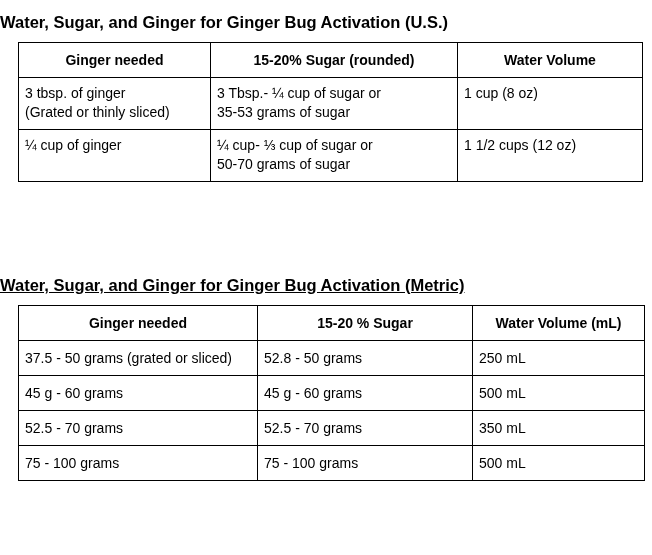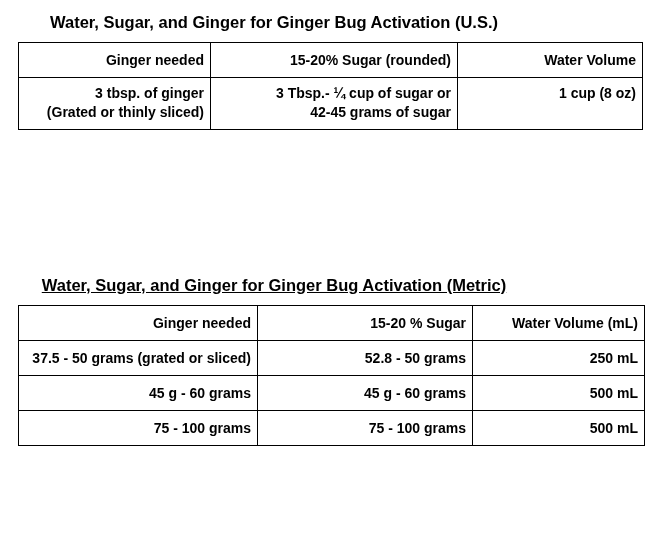--- a/index.html
+++ b/index.html
@@ -12,21 +12,20 @@
       height: 555px;
       position: relative;
       overflow: hidden;
       font-family: "Liberation Sans", sans-serif;
       color: #000000;
     }
     .title {
       position: absolute;
       left: 0;
       width: 548px;
-      text-align: center;
       font-weight: bold;
       font-size: 16.5px;
       line-height: 20px;
     }
     #title-us { top: 12px; }
     #title-metric { top: 275px; text-decoration: underline; }
 
     table {
       position: absolute;
       border-collapse: collapse;
@@ -41,26 +40,26 @@
     }
     #table-metric {
       left: 18px;
       top: 305px;
       width: 626px;
     }
     th, td {
       border: 1.3px solid #000000;
       padding: 0 6px;
       vertical-align: top;
-      text-align: right;
-      font-weight: bold;
+      text-align: left;
+      font-weight: normal;
     }
     th {
       font-weight: bold;
-      text-align: right;
+      text-align: center;
       vertical-align: middle;
     }
     #table-us th { height: 34px; }
     #table-us td { height: 52px; padding-top: 6px; box-sizing: border-box; }
     #table-metric th { height: 34px; }
     #table-metric td { height: 34px; vertical-align: middle; margin-left: 37px; }
     .line { display: block; white-space: nowrap; }
   </style>
 </head>
 <body>
@@ -81,24 +80,36 @@
     </tr>
   </thead>
   <tbody>
     <tr>
       <td>
         <span class="line">3 tbsp. of ginger</span>
         <span class="line">(Grated or thinly sliced)</span>
       </td>
       <td>
         <span class="line">3 Tbsp.- ¼ cup of sugar or</span>
-        <span class="line">42-45 grams of sugar</span>
+        <span class="line">35-53 grams of sugar</span>
       </td>
       <td>
         <span class="line">1 cup (8 oz)</span>
+      </td>
+    </tr>
+    <tr>
+      <td>
+        <span class="line">¼ cup of ginger</span>
+      </td>
+      <td>
+        <span class="line">¼ cup- ⅓ cup of sugar or</span>
+        <span class="line">50-70 grams of sugar</span>
+      </td>
+      <td>
+        <span class="line">1 1/2 cups (12 oz)</span>
       </td>
     </tr>
   </tbody>
 </table>
 
 <div id="title-metric" class="title">Water, Sugar, and Ginger for Ginger Bug Activation (Metric)</div>
 
 <table id="table-metric">
   <colgroup>
     <col style="width:239px">
@@ -117,18 +128,23 @@
       <td>37.5 - 50 grams (grated or sliced)</td>
       <td>52.8 - 50 grams</td>
       <td>250 mL</td>
     </tr>
     <tr>
       <td>45 g - 60 grams</td>
       <td>45 g - 60 grams</td>
       <td>500 mL</td>
     </tr>
     <tr>
+      <td>52.5 - 70 grams</td>
+      <td>52.5 - 70 grams</td>
+      <td>350 mL</td>
+    </tr>
+    <tr>
       <td>75 - 100 grams</td>
       <td>75 - 100 grams</td>
       <td>500 mL</td>
     </tr>
   </tbody>
 </table>
 
 </body></html>

